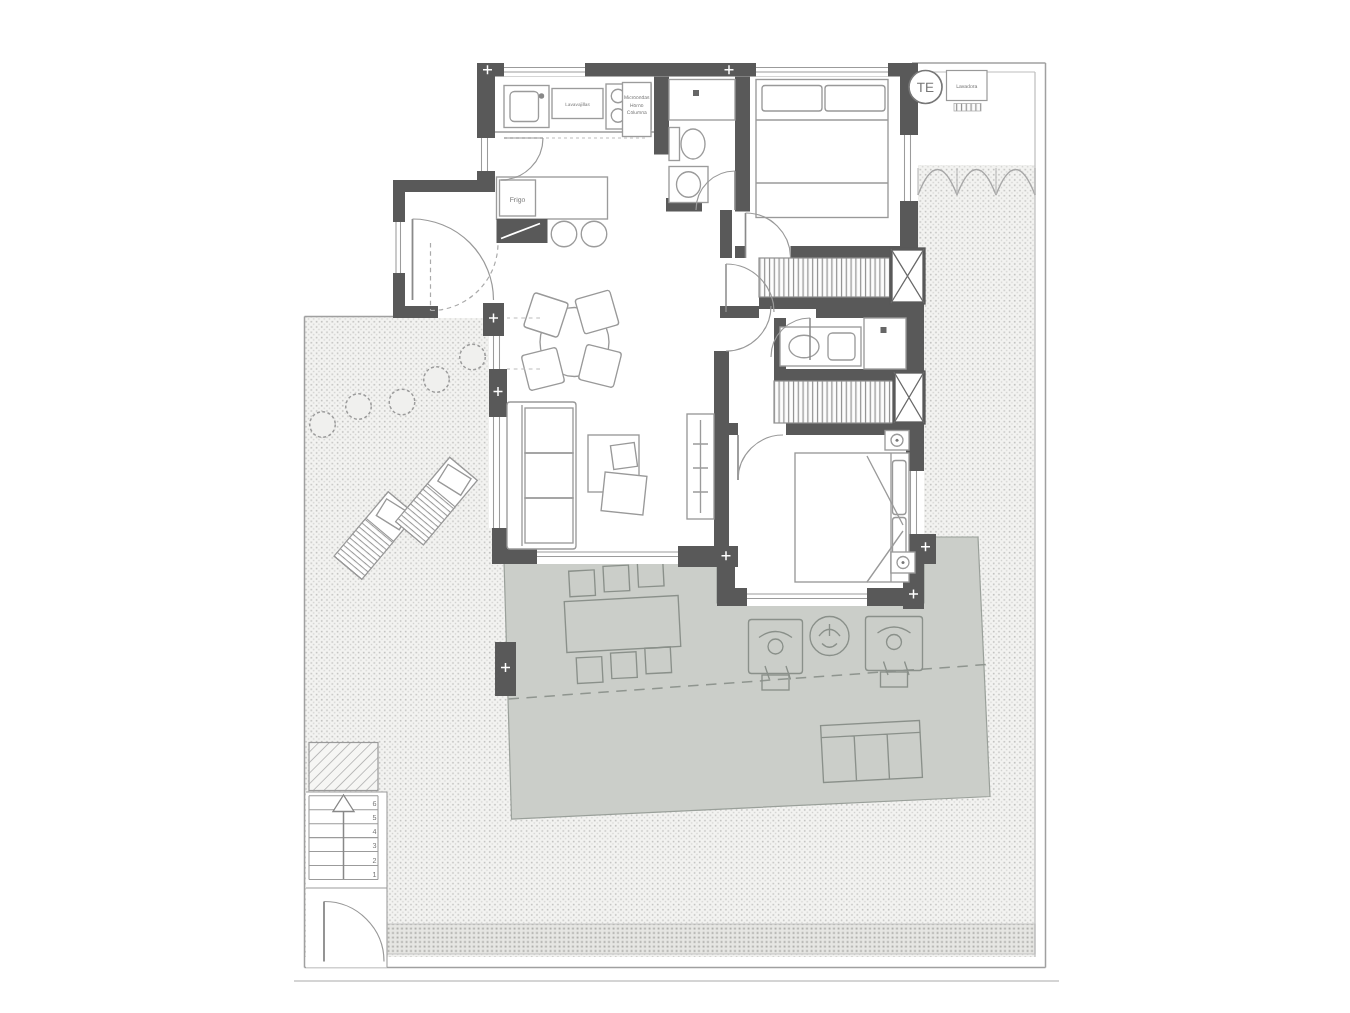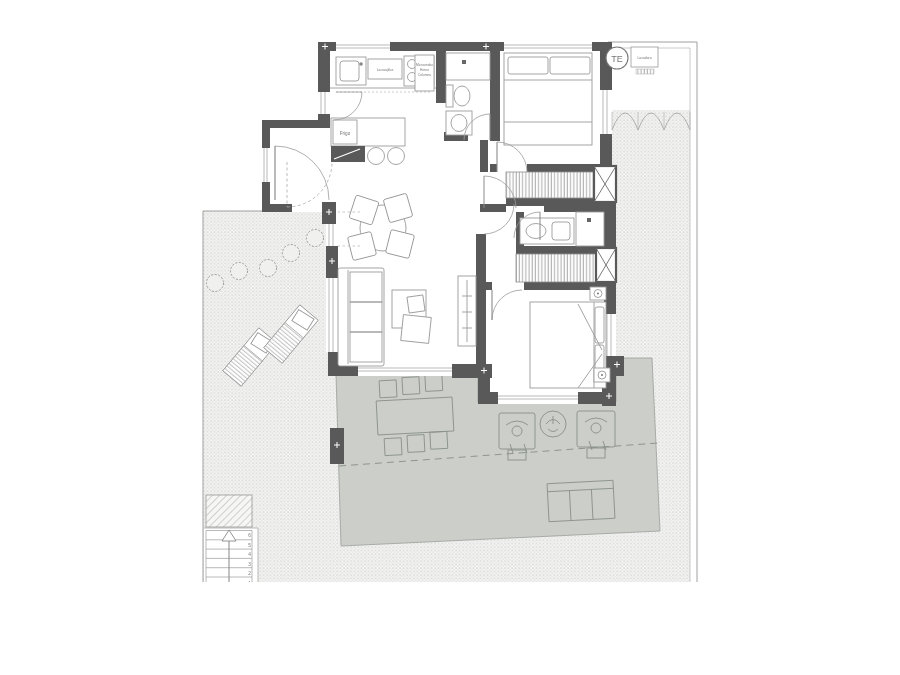--- a/index.html
+++ b/index.html
@@ -1,16 +1,16 @@
 <!DOCTYPE html>
 <html><head>
 <meta charset="utf-8">
 <style>
   html,body{margin:0;padding:0;background:#fff;}
-  .stage{position:relative;width:900px;height:582px;background:#ffffff;overflow:hidden;}
+  .stage{position:relative;width:900px;height:675px;background:#ffffff;overflow:hidden;}
   svg{position:absolute;left:0;top:0;}
   svg text{font-family:"Liberation Sans", sans-serif;fill:#777;}
   .wall{fill:#595959;}
   .fix{fill:#ffffff;stroke:#9b9b9b;stroke-width:0.9;}
   .fixl{fill:none;stroke:#9b9b9b;stroke-width:0.9;}
   .furn{fill:#ffffff;stroke:#999;stroke-width:0.9;}
   .tfurn{fill:none;stroke:#8a908a;stroke-width:0.9;}
   .door{fill:none;stroke:#9a9a9a;stroke-width:0.8;}
   .thin{stroke:#9b9b9b;stroke-width:0.7;fill:none;}
   .bound{stroke:#a0a0a0;stroke-width:1;fill:none;}

